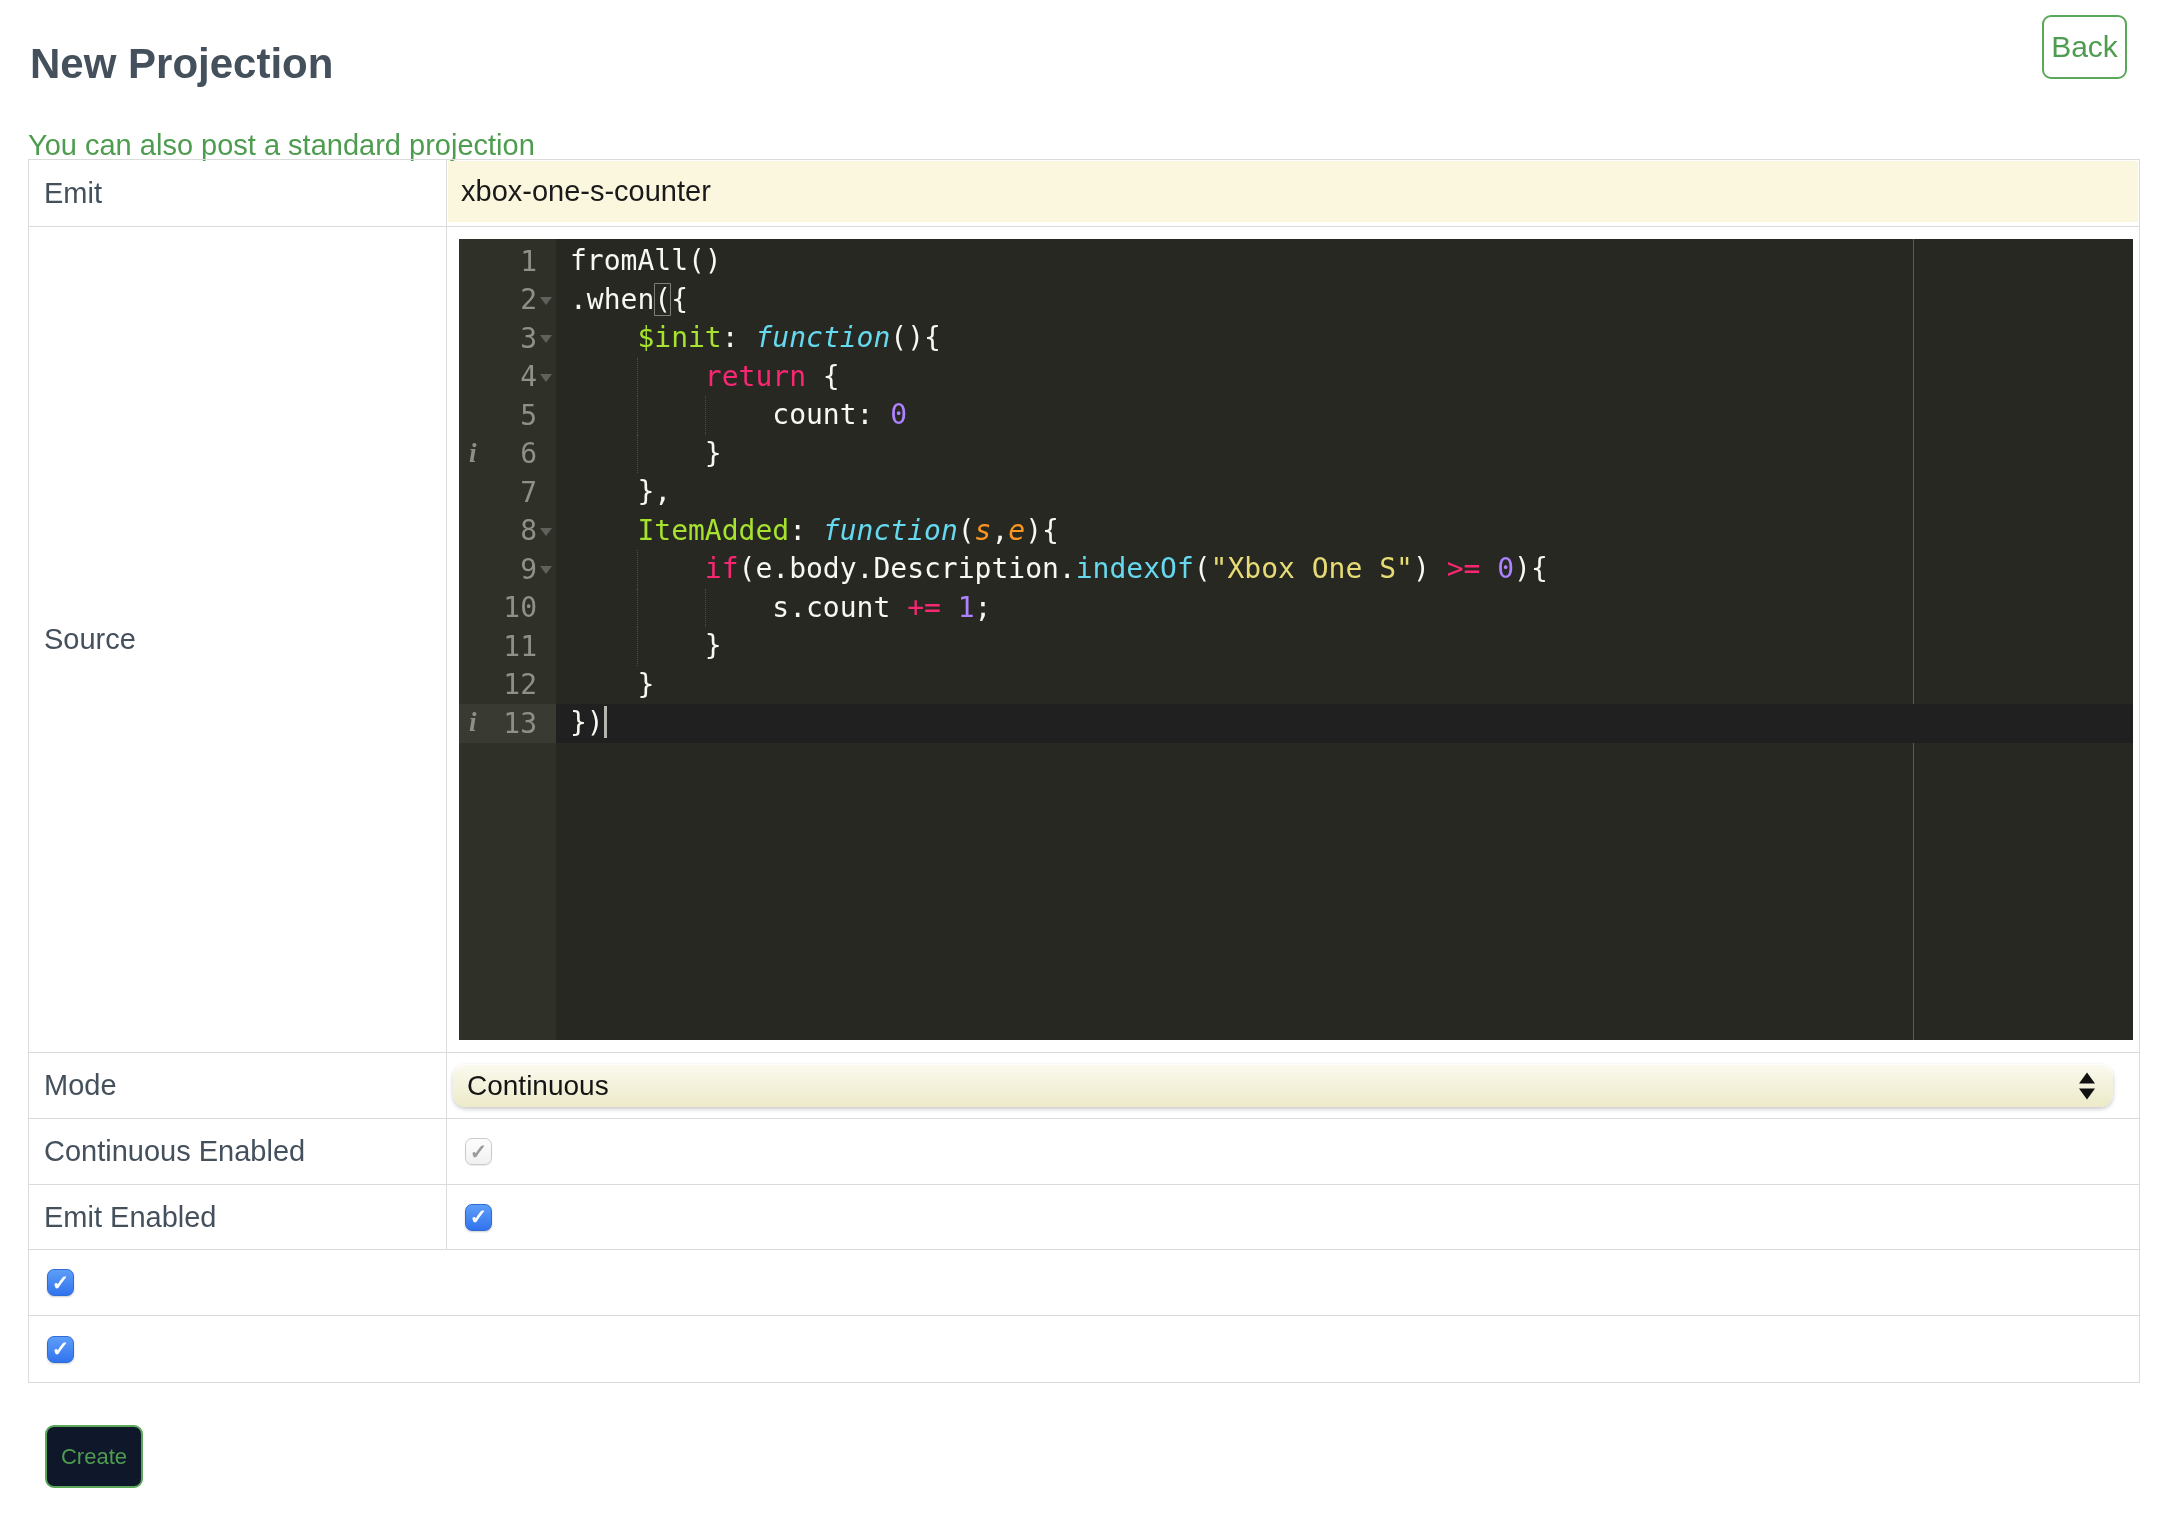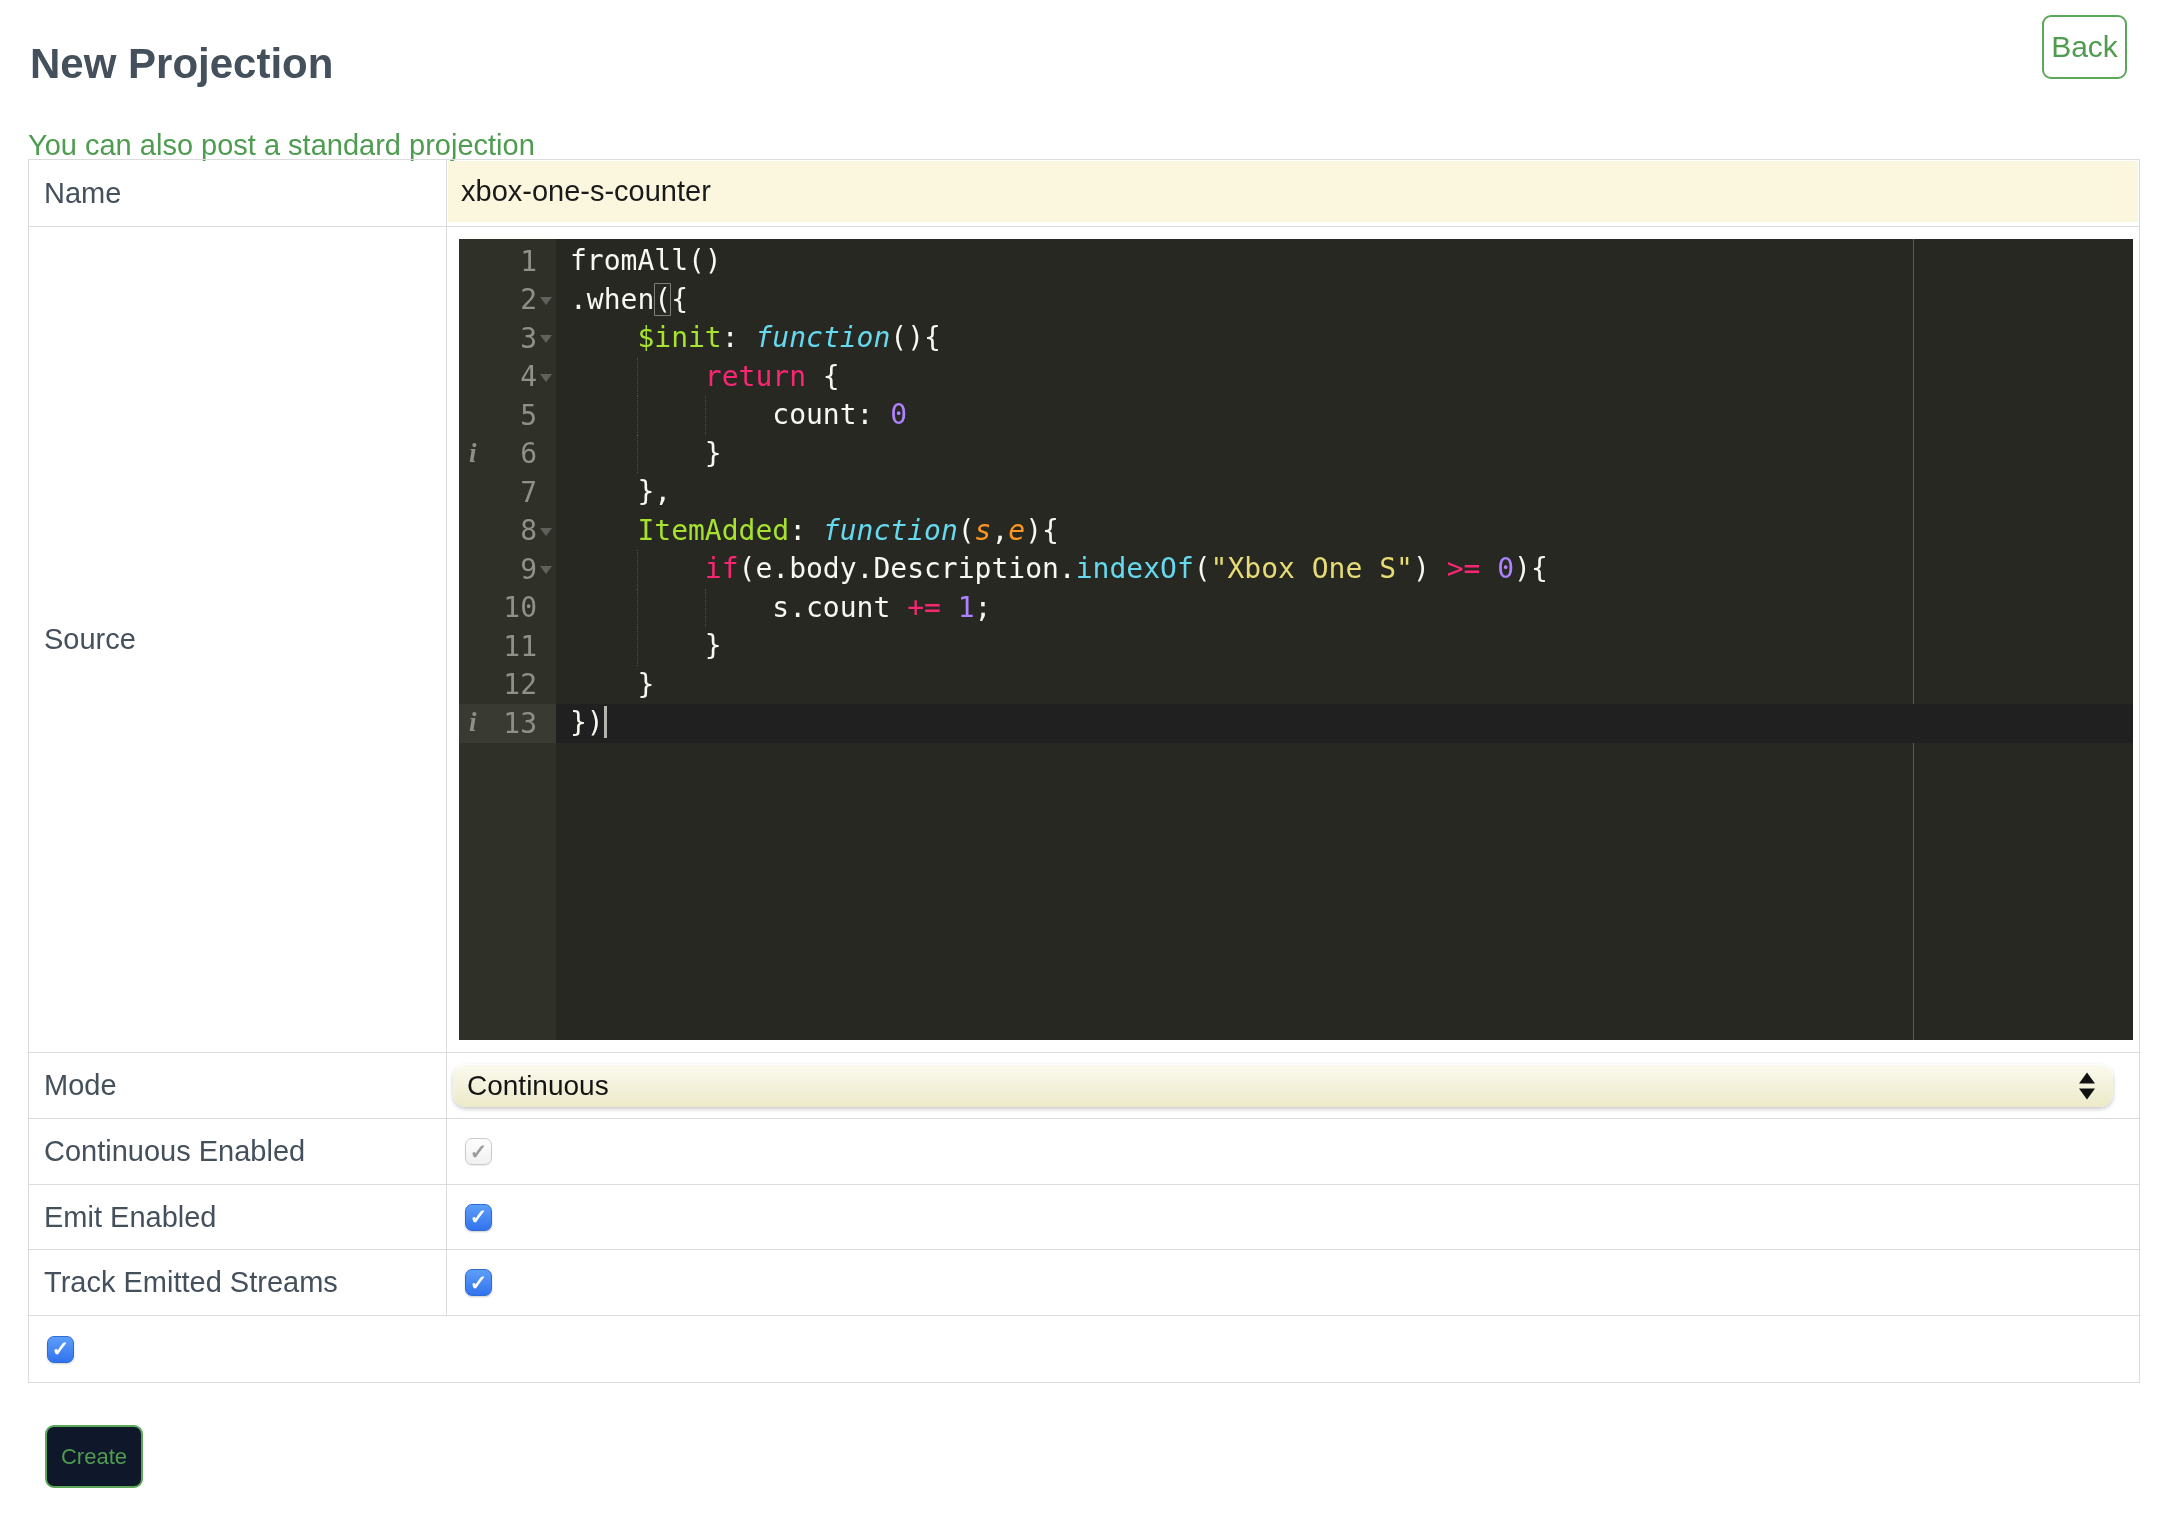--- a/index.html
+++ b/index.html
@@ -132,21 +132,21 @@
 </head>
 <body>
 
 <h1 class="page-title">New Projection</h1>
 <button class="back-btn">Back</button>
 <a class="std-link" href="#">You can also post a standard projection</a>
 
 <div class="proj-table">
 
   <div class="row row-name">
-    <div class="cell-label">Name</div>
+    <div class="cell-label">Emit</div>
     <div class="cell-value">
       <input class="name-input" type="text" value="xbox-one-s-counter" style="">
     </div>
   </div>
 
   <div class="row row-source">
     <div class="cell-label">Source</div>
     <div class="cell-value">
       <div class="editor">
         <div class="gutter">
@@ -248,21 +248,20 @@
   </div>
 
   <div class="row row-emit">
     <div class="cell-label">Emit Enabled</div>
     <div class="cell-value">
       <div class="cb checked">✓</div>
     </div>
   </div>
 
   <div class="row row-track">
-    <div class="cell-label">Track Emitted Streams</div>
     <div class="cell-value">
       <div class="cb checked">✓</div>
     </div>
   </div>
 
   <div class="row row-enabled">
     <div class="cell-value">
       <div class="cb checked">✓</div>
     </div>
   </div>

